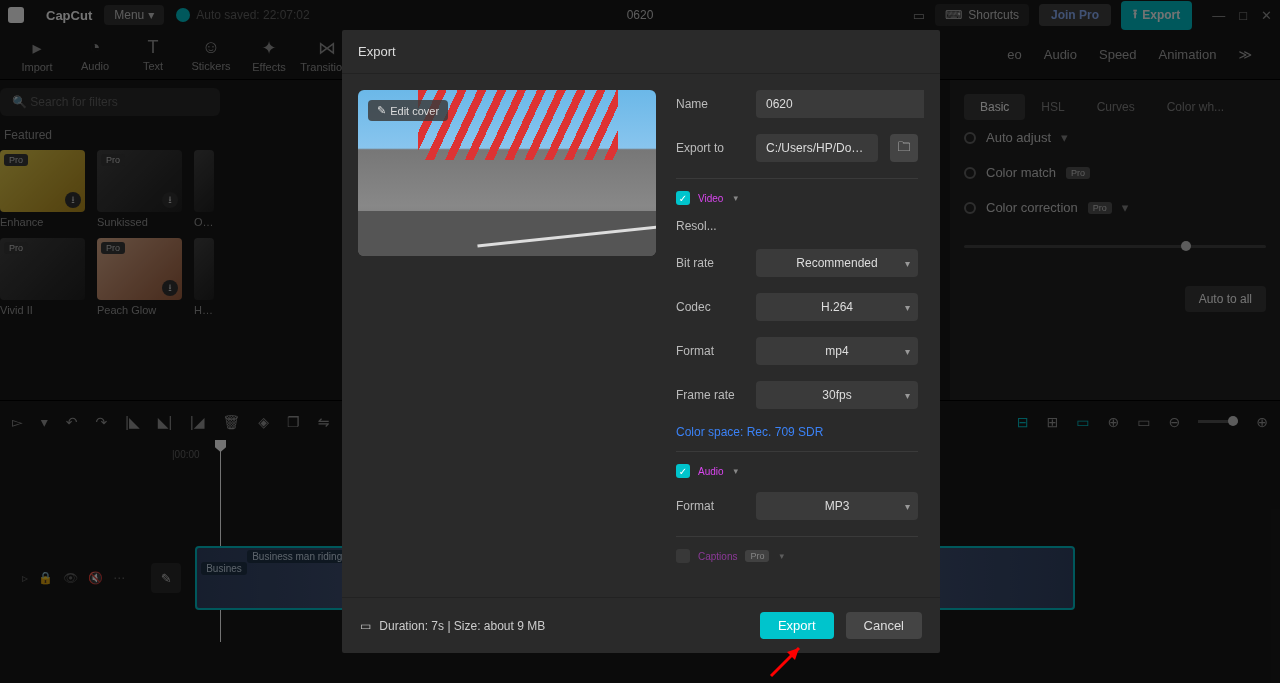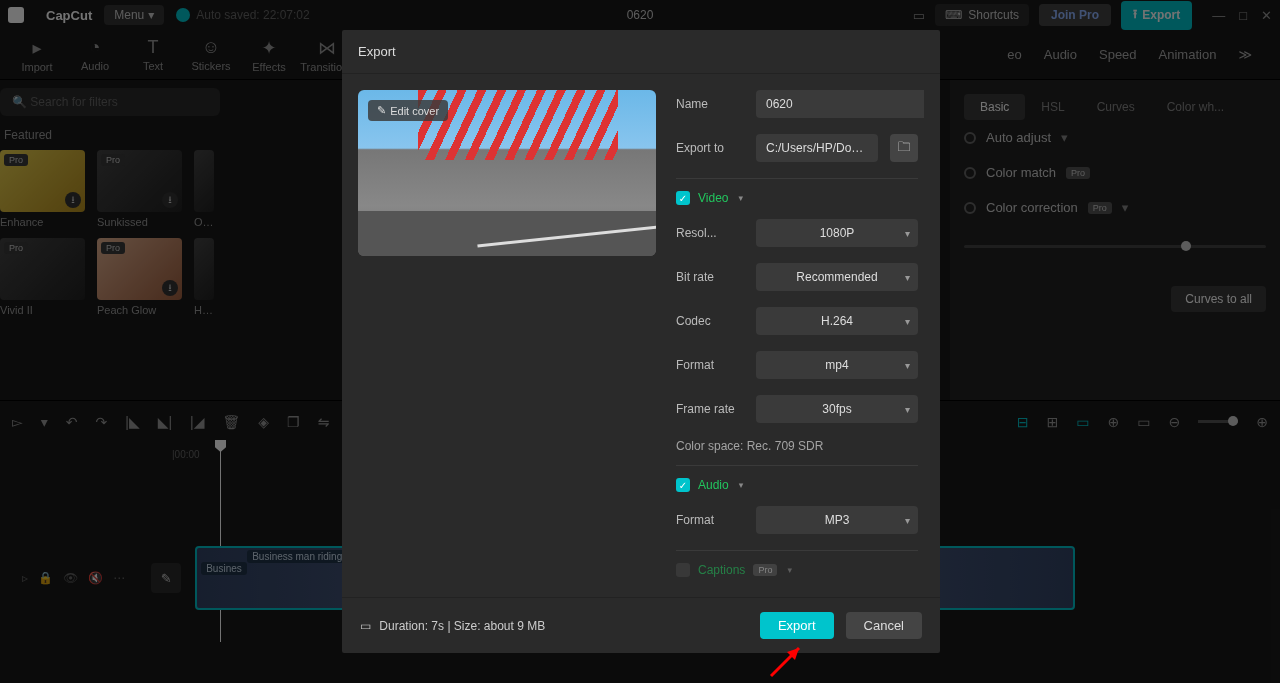--- a/index.html
+++ b/index.html
@@ -72,25 +72,25 @@
 .settings-col::-webkit-scrollbar-thumb{background:#555;border-radius:3px;}
 .field-row{display:flex;align-items:center;margin-bottom:16px;gap:12px;}
 .field-label{width:68px;color:#bbb;font-size:12px;flex-shrink:0;}
 .text-input{flex:1;background:#3a3a3a;border:none;color:#ddd;padding:7px 10px;border-radius:4px;font-size:12px;}
 .path-input{flex:1;background:#3a3a3a;color:#ddd;padding:7px 10px;border-radius:4px;font-size:12px;white-space:nowrap;overflow:hidden;text-overflow:ellipsis;}
 .folder-btn{width:28px;height:28px;background:#444;border-radius:4px;display:flex;align-items:center;justify-content:center;color:#ddd;cursor:pointer;}
 .section-divider{border-top:1px solid #3a3a3a;margin:12px 0;}
 .section-head{display:flex;align-items:center;gap:8px;margin-bottom:14px;}
 .checkbox{width:14px;height:14px;background:#00c4cc;border-radius:3px;display:flex;align-items:center;justify-content:center;color:#fff;font-size:10px;}
 .checkbox.off{background:#444;color:transparent;}
-.section-title{color:#22c55e;font-size:12px;font-weight:500;}
+.section-title{color:#d946ef;font-size:10px;font-weight:500;}
 .caret{color:#888;font-size:9px;margin-left:2px;}
 .dropdown{flex:1;background:#3a3a3a;color:#ddd;padding:7px 10px;border-radius:4px;font-size:12px;display:flex;align-items:center;justify-content:center;position:relative;cursor:pointer;}
 .dropdown::after{content:'▾';position:absolute;right:8px;color:#999;font-size:10px;}
-.color-space-note{color:#a3a3a3;font-size:12px;margin:8px 0 2px;}
+.color-space-note{color:#3b82f6;font-size:12px;margin:8px 0 2px;}
 .modal-footer{padding:14px 18px;display:flex;align-items:center;border-top:1px solid #222;}
 .footer-info{display:flex;align-items:center;gap:8px;color:#ccc;font-size:12px;}
 .footer-actions{margin-left:auto;display:flex;gap:12px;}
 .btn-export{background:#00c4cc;color:#fff;padding:6px 18px;border-radius:4px;font-size:13px;font-weight:500;cursor:pointer;}
 .btn-cancel{background:#444;color:#ddd;padding:6px 18px;border-radius:4px;font-size:13px;cursor:pointer;}
 .arrow-annotation{position:absolute;left:765px;top:642px;z-index:20;pointer-events:none;}
 .captions-row{opacity:.55;}
 </style>
 </head>
 <body>
@@ -226,21 +226,21 @@
       </div>
     <div class="prop-row">
         <span class="radio"></span>
         <span>Color correction</span>
         <span class="pro-tag">Pro</span>
         <span style="color:#888;">▾</span>
       </div>
     <div class="slider-line">
         <span class="slider-knob"></span>
       </div>
-    <div class="apply-btn">Curves to all</div>
+    <div class="apply-btn">Auto to all</div>
   </div>
 </div>
 
 <div class="timeline-bar">
   <span class="tl-icon">▻</span>
   <span class="tl-icon">▾</span>
   <span class="tl-icon">↶</span>
   <span class="tl-icon">↷</span>
   <span class="tl-icon">|◣</span>
   <span class="tl-icon">◣|</span>
@@ -316,23 +316,20 @@
           </div>
       </div>
       <div class="section-divider"></div>
       <div class="section-head">
         <span class="checkbox">✓</span>
         <span class="section-title">Video</span>
         <span class="caret">▾</span>
       </div>
       <div class="field-row">
           <span class="field-label">Resol...</span>
-          <div class="dropdown">
-            <span>1080P</span>
-          </div>
         </div>
       <div class="field-row">
           <span class="field-label">Bit rate</span>
           <div class="dropdown">
             <span>Recommended</span>
           </div>
         </div>
       <div class="field-row">
           <span class="field-label">Codec</span>
           <div class="dropdown">

